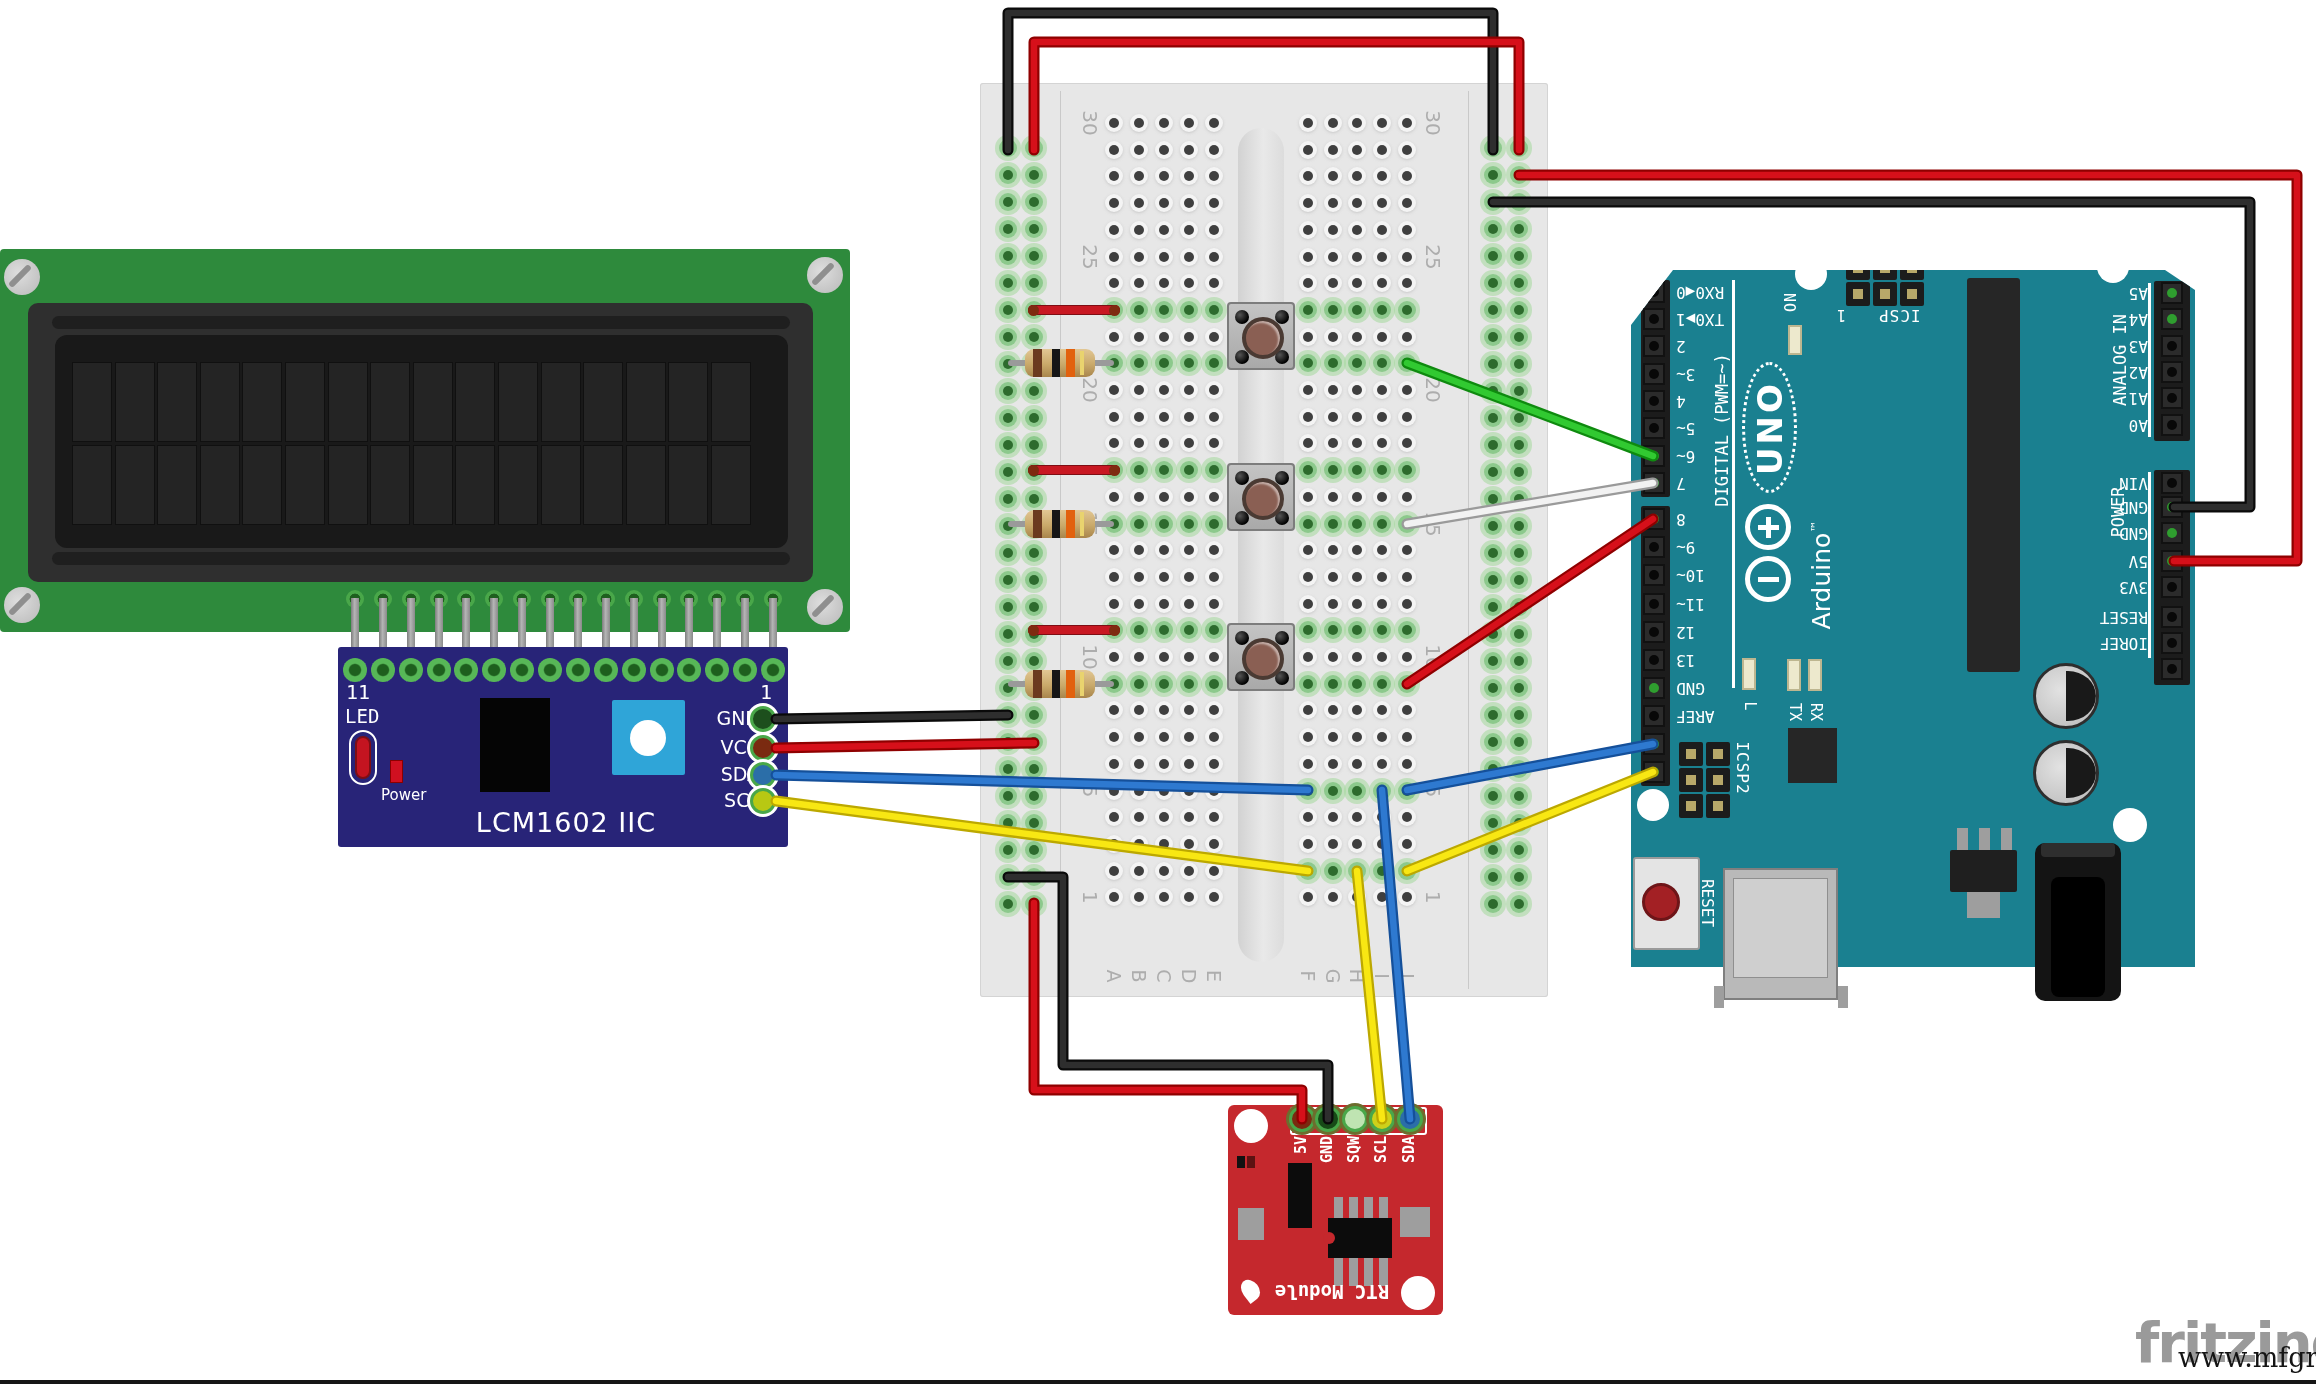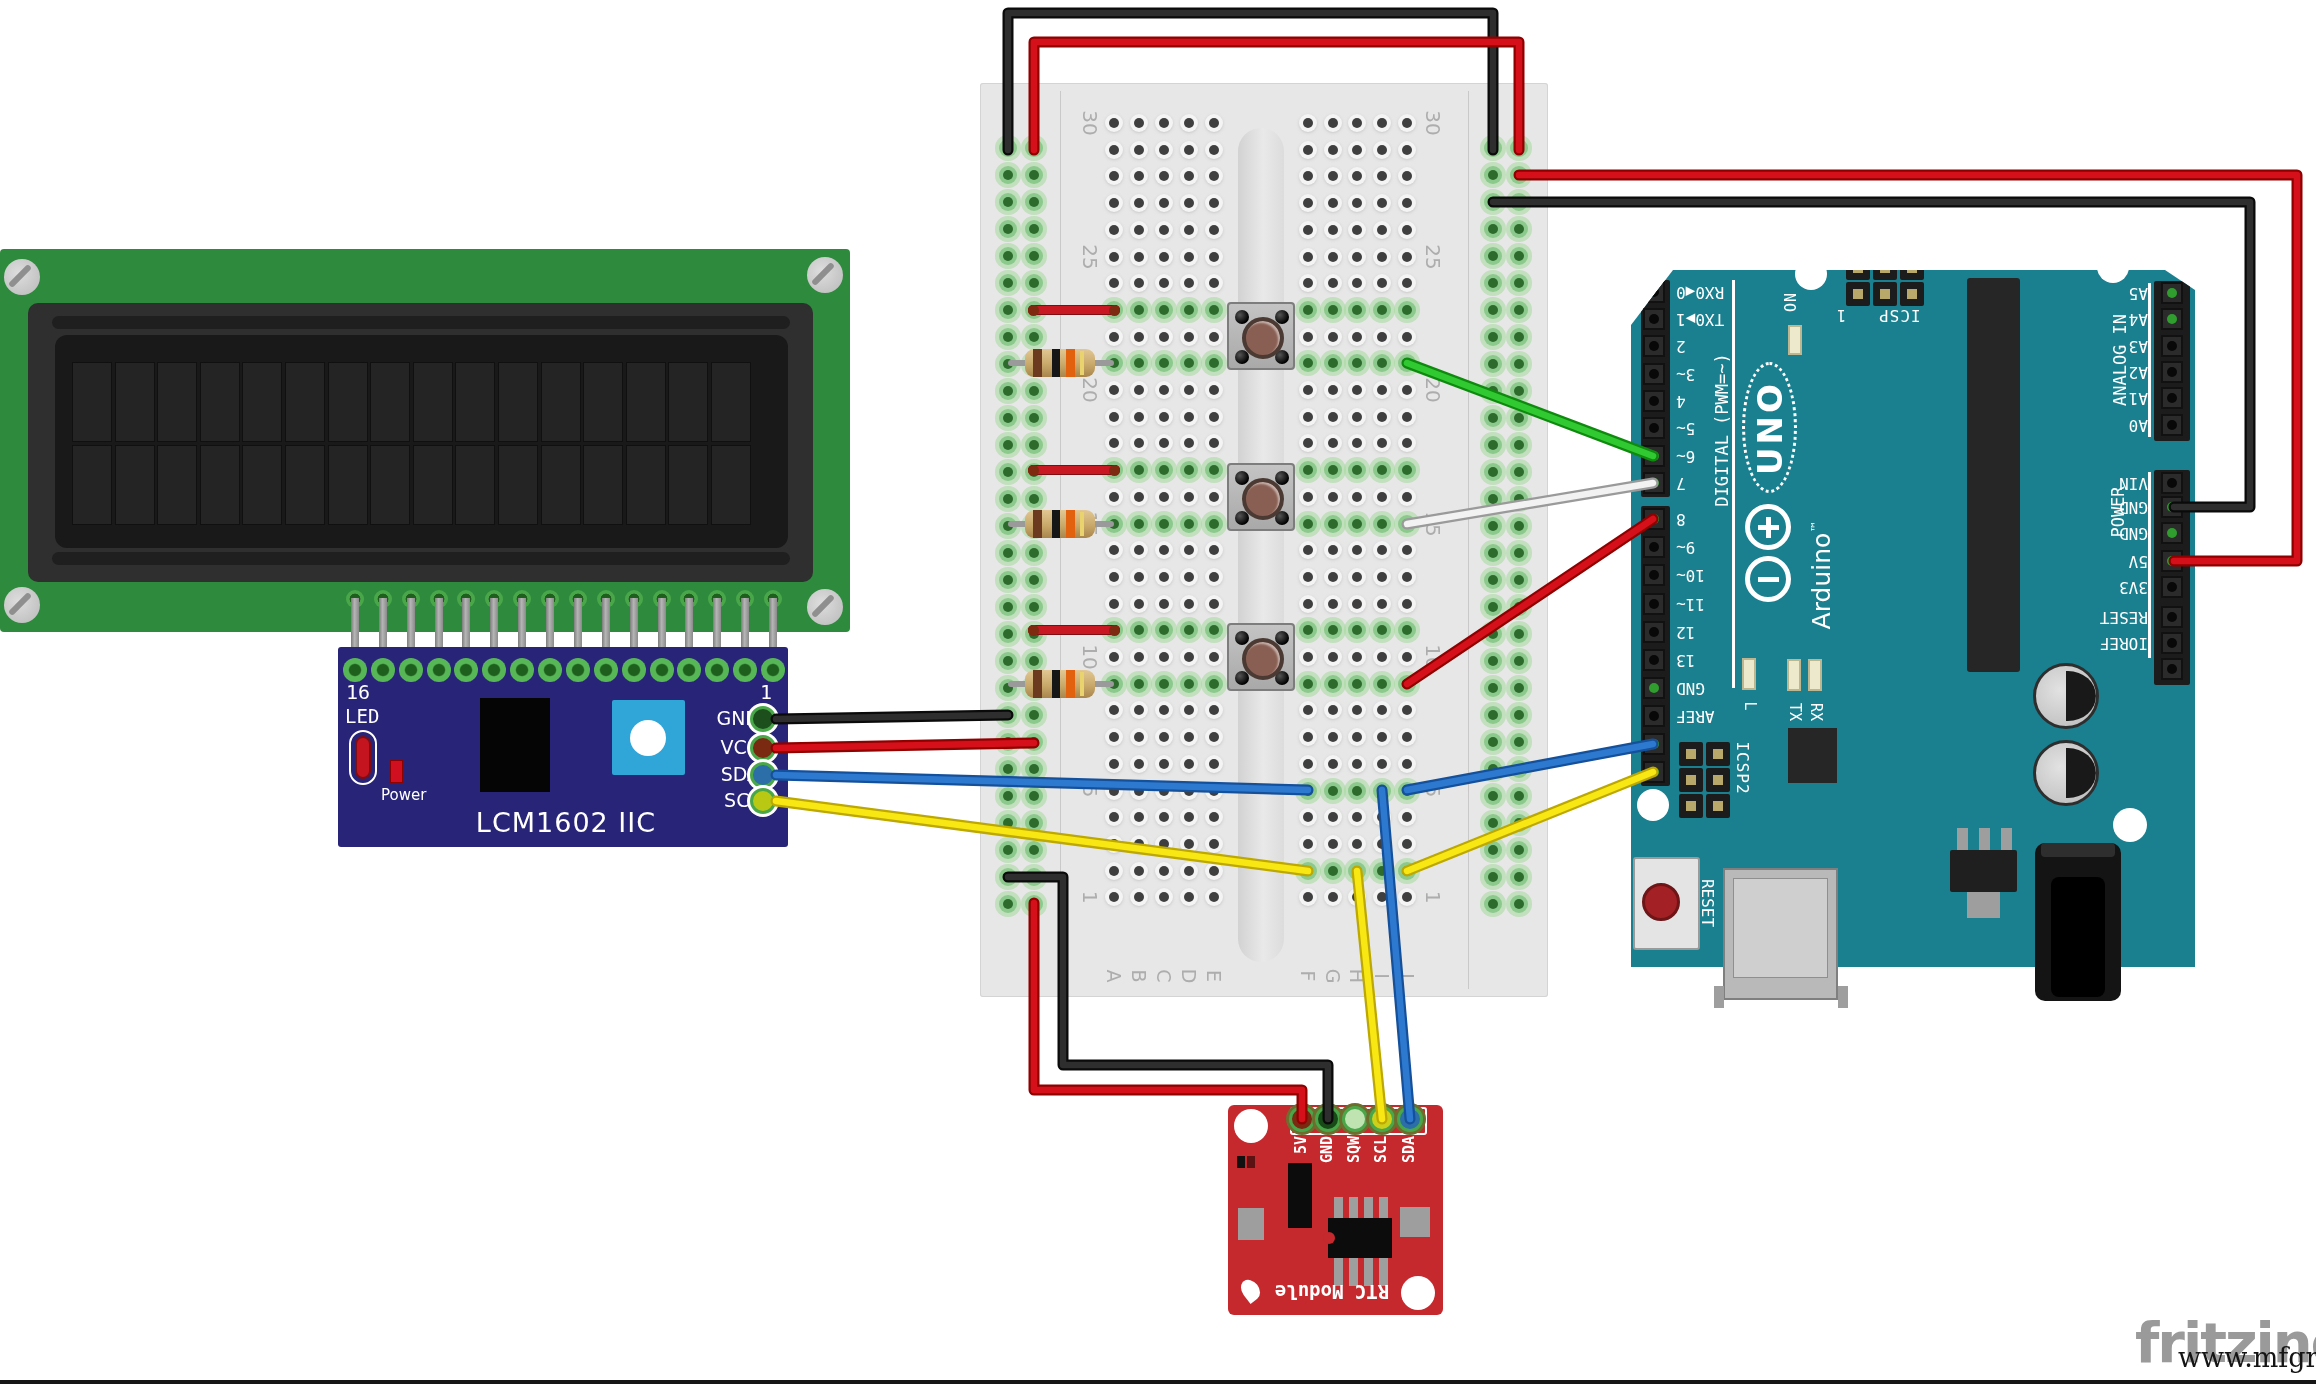--- a/index.html
+++ b/index.html
@@ -119,21 +119,21 @@
         <div style="left: 200.09px; top: 11px; width: 24px; height: 24px; background: radial-gradient(circle, rgb(30, 95, 30) 0px, rgb(30, 95, 30) 32%, rgb(87, 183, 87) 40%, rgb(87, 183, 87) 72%, rgb(255, 255, 255) 74%, rgb(255, 255, 255) 100%); border-radius: 50%;"></div>
         <div style="left: 227.96px; top: 11px; width: 24px; height: 24px; background: radial-gradient(circle, rgb(30, 95, 30) 0px, rgb(30, 95, 30) 32%, rgb(87, 183, 87) 40%, rgb(87, 183, 87) 72%, rgb(255, 255, 255) 74%, rgb(255, 255, 255) 100%); border-radius: 50%;"></div>
         <div style="left: 255.83px; top: 11px; width: 24px; height: 24px; background: radial-gradient(circle, rgb(30, 95, 30) 0px, rgb(30, 95, 30) 32%, rgb(87, 183, 87) 40%, rgb(87, 183, 87) 72%, rgb(255, 255, 255) 74%, rgb(255, 255, 255) 100%); border-radius: 50%;"></div>
         <div style="left: 283.7px; top: 11px; width: 24px; height: 24px; background: radial-gradient(circle, rgb(30, 95, 30) 0px, rgb(30, 95, 30) 32%, rgb(87, 183, 87) 40%, rgb(87, 183, 87) 72%, rgb(255, 255, 255) 74%, rgb(255, 255, 255) 100%); border-radius: 50%;"></div>
         <div style="left: 311.57px; top: 11px; width: 24px; height: 24px; background: radial-gradient(circle, rgb(30, 95, 30) 0px, rgb(30, 95, 30) 32%, rgb(87, 183, 87) 40%, rgb(87, 183, 87) 72%, rgb(255, 255, 255) 74%, rgb(255, 255, 255) 100%); border-radius: 50%;"></div>
         <div style="left: 339.44px; top: 11px; width: 24px; height: 24px; background: radial-gradient(circle, rgb(30, 95, 30) 0px, rgb(30, 95, 30) 32%, rgb(87, 183, 87) 40%, rgb(87, 183, 87) 72%, rgb(255, 255, 255) 74%, rgb(255, 255, 255) 100%); border-radius: 50%;"></div>
         <div style="left: 367.31px; top: 11px; width: 24px; height: 24px; background: radial-gradient(circle, rgb(30, 95, 30) 0px, rgb(30, 95, 30) 32%, rgb(87, 183, 87) 40%, rgb(87, 183, 87) 72%, rgb(255, 255, 255) 74%, rgb(255, 255, 255) 100%); border-radius: 50%;"></div>
         <div style="left: 395.18px; top: 11px; width: 24px; height: 24px; background: radial-gradient(circle, rgb(30, 95, 30) 0px, rgb(30, 95, 30) 32%, rgb(87, 183, 87) 40%, rgb(87, 183, 87) 72%, rgb(255, 255, 255) 74%, rgb(255, 255, 255) 100%); border-radius: 50%;"></div>
         <div style="left: 423.05px; top: 11px; width: 24px; height: 24px; background: radial-gradient(circle, rgb(30, 95, 30) 0px, rgb(30, 95, 30) 32%, rgb(87, 183, 87) 40%, rgb(87, 183, 87) 72%, rgb(255, 255, 255) 74%, rgb(255, 255, 255) 100%); border-radius: 50%;"></div>
       </div>
-    <div class="mono" style="left:8px;top:33px;color:#fff;font-size:20px;">16</div>
+    <div class="mono" style="left:8px;top:33px;color:#fff;font-size:20px;">11</div>
     <div class="mono" style="left:422px;top:33px;color:#fff;font-size:20px;">1</div>
     <div class="mono" style="left:7px;top:58px;color:#fff;font-size:19px;">LED</div>
     <div style="left:11px;top:83px;width:28px;height:55px;border:2px solid #fff;border-radius:14px;"></div>
     <div style="left:17px;top:89px;width:16px;height:43px;background:#C41420;border:2px solid #7E0E14;border-radius:9px;"></div>
     <div style="left:52px;top:113px;width:13px;height:23px;background:#D01020;border:1px solid #8B0000;"></div>
     <div style="left:43px;top:139px;color:#fff;font-size:15px;">Power</div>
     <div style="left:142px;top:51px;width:70px;height:94px;background:#050505;"></div>
     <div style="left:274px;top:53px;width:73px;height:75px;background:#2FA5D8;border-radius:2px;"></div>
     <div style="left:292px;top:73px;width:36px;height:36px;background:#fff;border-radius:50%;"></div>
     <div id="lcm-iic-pins" style="left:0;top:0;width:450px;height:200px;">

